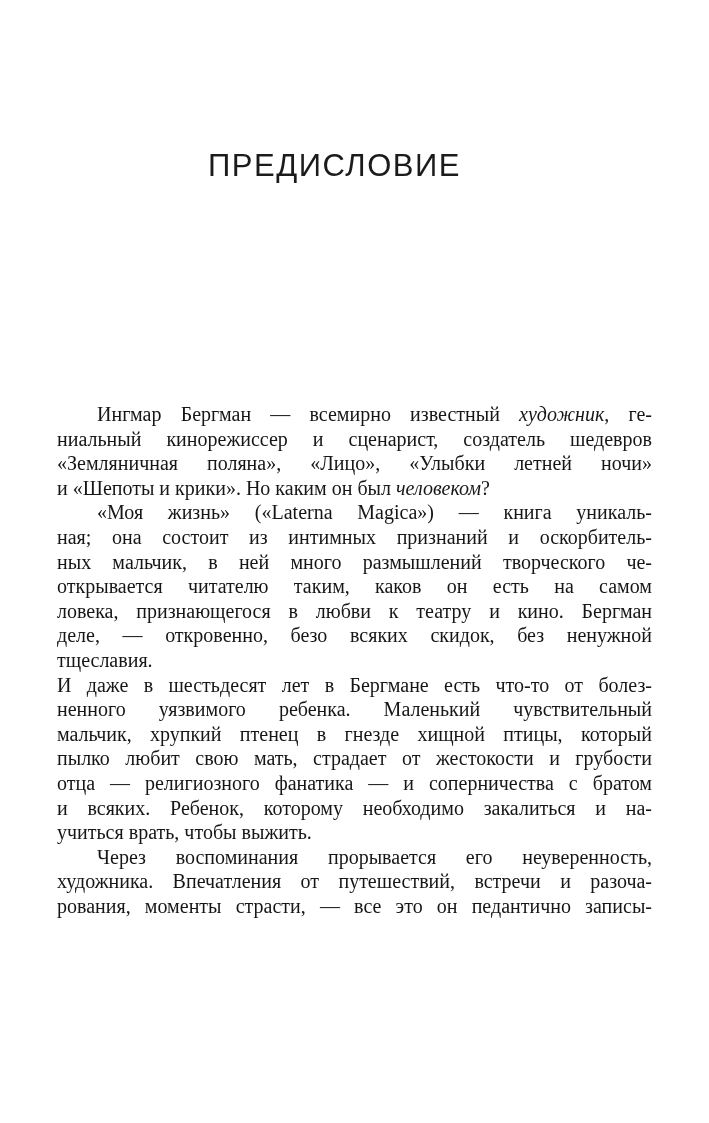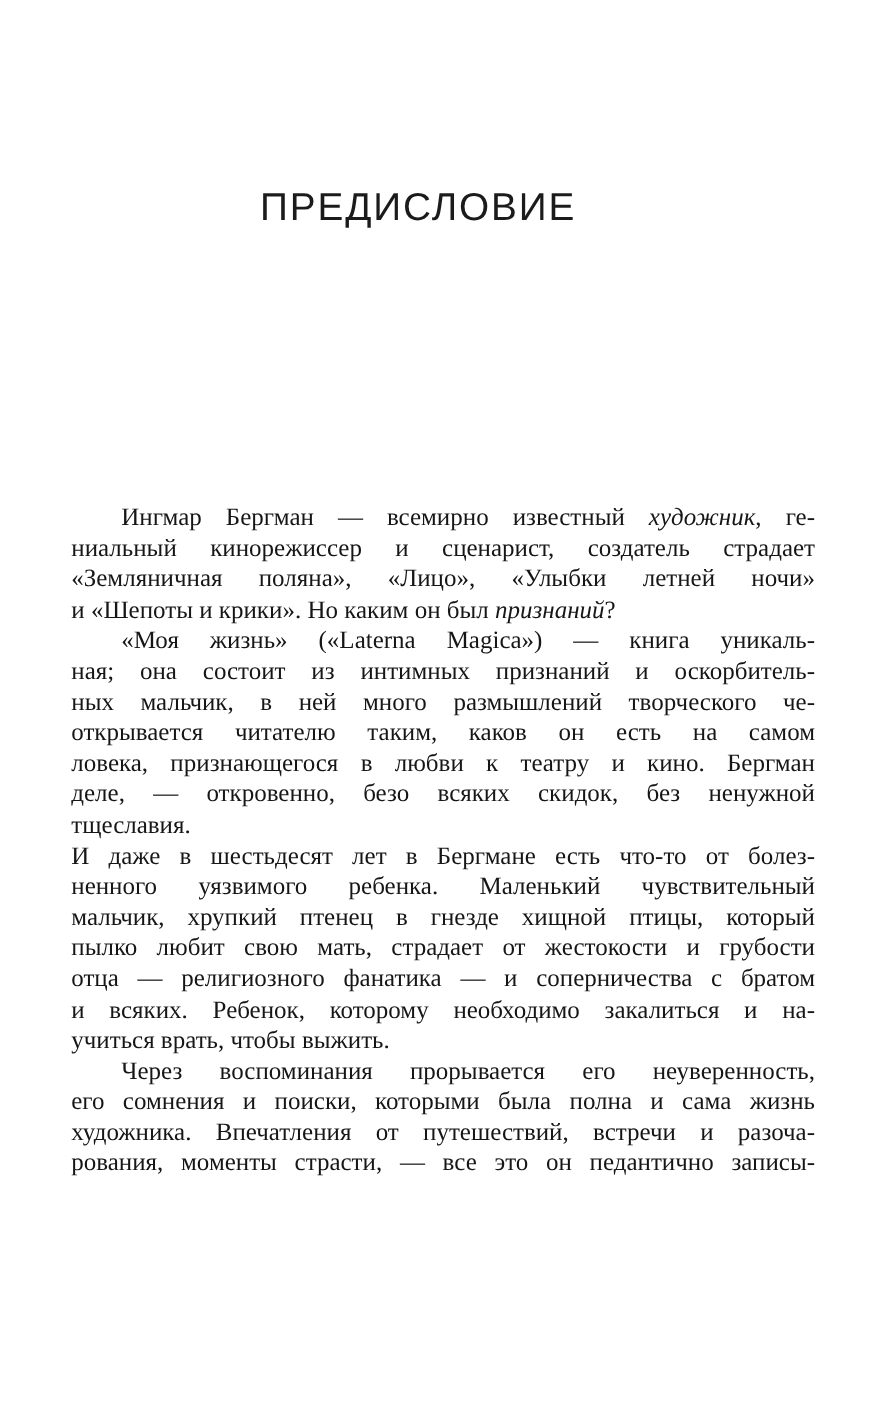--- a/index.html
+++ b/index.html
@@ -57,23 +57,23 @@
   }
 </style>
 </head>
 <body>
 
 <div class="page">
   <h1 class="chapter-title">ПРЕДИСЛОВИЕ</h1>
   <div class="body-text">
       <div class="paragraph">
         <div class="line first"><span>Ингмар Бергман — всемирно известный </span><span class="italic">художник</span><span>, ге-</span></div>
-        <div class="line"><span>ниальный кинорежиссер и сценарист, создатель страдает</span></div>
+        <div class="line"><span>ниальный кинорежиссер и сценарист, создатель шедевров</span></div>
         <div class="line"><span>«Земляничная поляна», «Лицо», «Улыбки летней ночи»</span></div>
-        <div class="line lastline"><span>и «Шепоты и крики». Но каким он был </span><span class="italic">признаний</span><span>?</span></div>
+        <div class="line lastline"><span>и «Шепоты и крики». Но каким он был </span><span class="italic">человеком</span><span>?</span></div>
       </div>
       <div class="paragraph">
         <div class="line first"><span>«Моя жизнь» («Laterna Magica») — книга уникаль-</span></div>
         <div class="line"><span>ная; она состоит из интимных признаний и оскорбитель-</span></div>
         <div class="line"><span>ных мальчик, в ней много размышлений творческого че-</span></div>
         <div class="line"><span>открывается читателю таким, каков он есть на самом</span></div>
         <div class="line"><span>ловека, признающегося в любви к театру и кино. Бергман</span></div>
         <div class="line"><span>деле, — откровенно, безо всяких скидок, без ненужной</span></div>
         <div class="line lastline"><span>тщеславия.</span></div>
       </div>
@@ -81,18 +81,17 @@
         <div class="line"><span>И даже в шестьдесят лет в Бергмане есть что-то от болез-</span></div>
         <div class="line"><span>ненного уязвимого ребенка. Маленький чувствительный</span></div>
         <div class="line"><span>мальчик, хрупкий птенец в гнезде хищной птицы, который</span></div>
         <div class="line"><span>пылко любит свою мать, страдает от жестокости и грубости</span></div>
         <div class="line"><span>отца — религиозного фанатика — и соперничества с братом</span></div>
         <div class="line"><span>и всяких. Ребенок, которому необходимо закалиться и на-</span></div>
         <div class="line lastline"><span>учиться врать, чтобы выжить.</span></div>
       </div>
       <div class="paragraph">
         <div class="line first"><span>Через воспоминания прорывается его неуверенность,</span></div>
-        <div class="line"><span>его сомнения и поиски, которыми была полна и сама жизнь</span></div>
         <div class="line"><span>художника. Впечатления от путешествий, встречи и разоча-</span></div>
         <div class="line"><span>рования, моменты страсти, — все это он педантично записы-</span></div>
       </div>
     </div>
 </div>
 
 </body></html>

